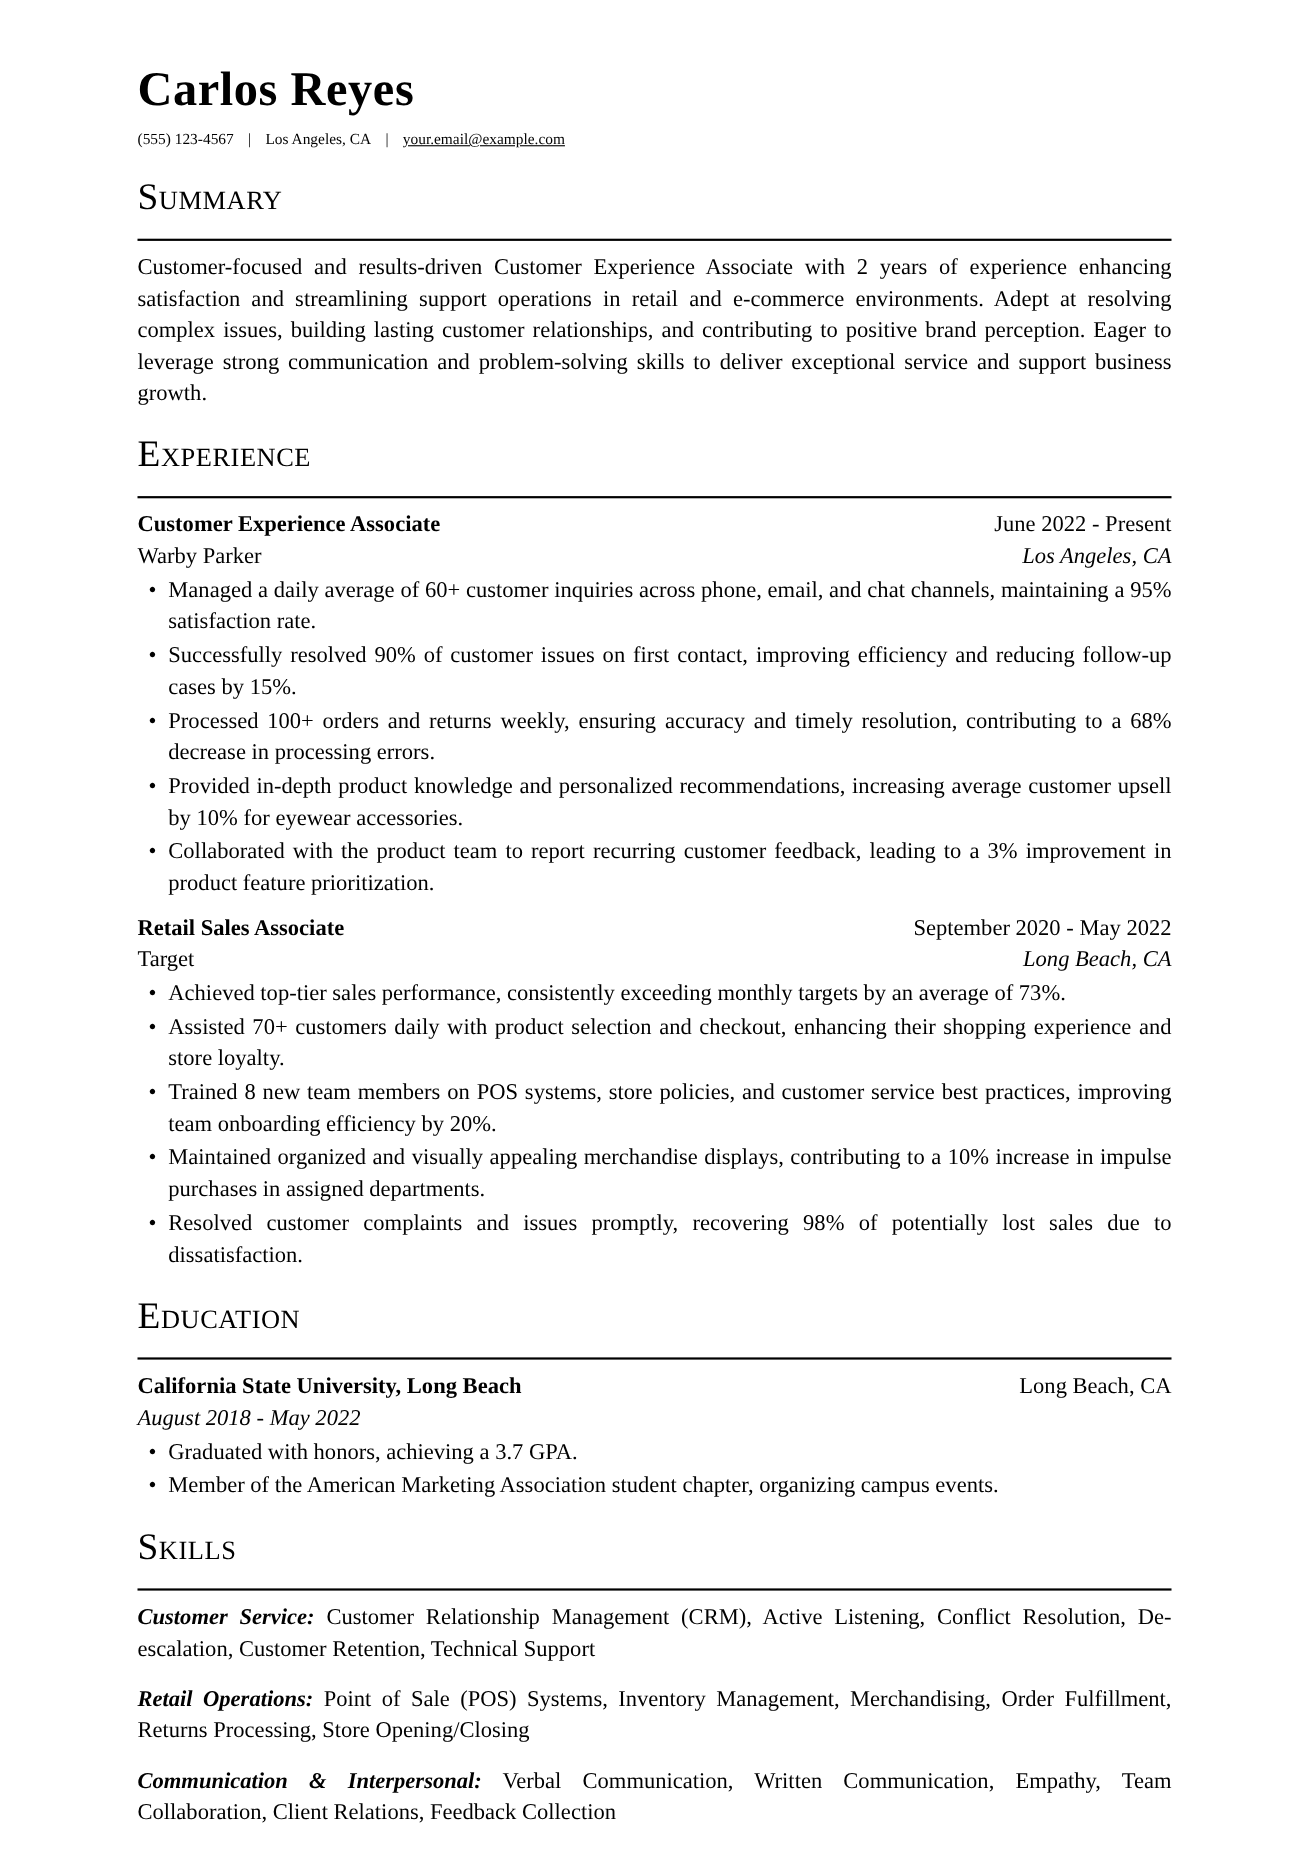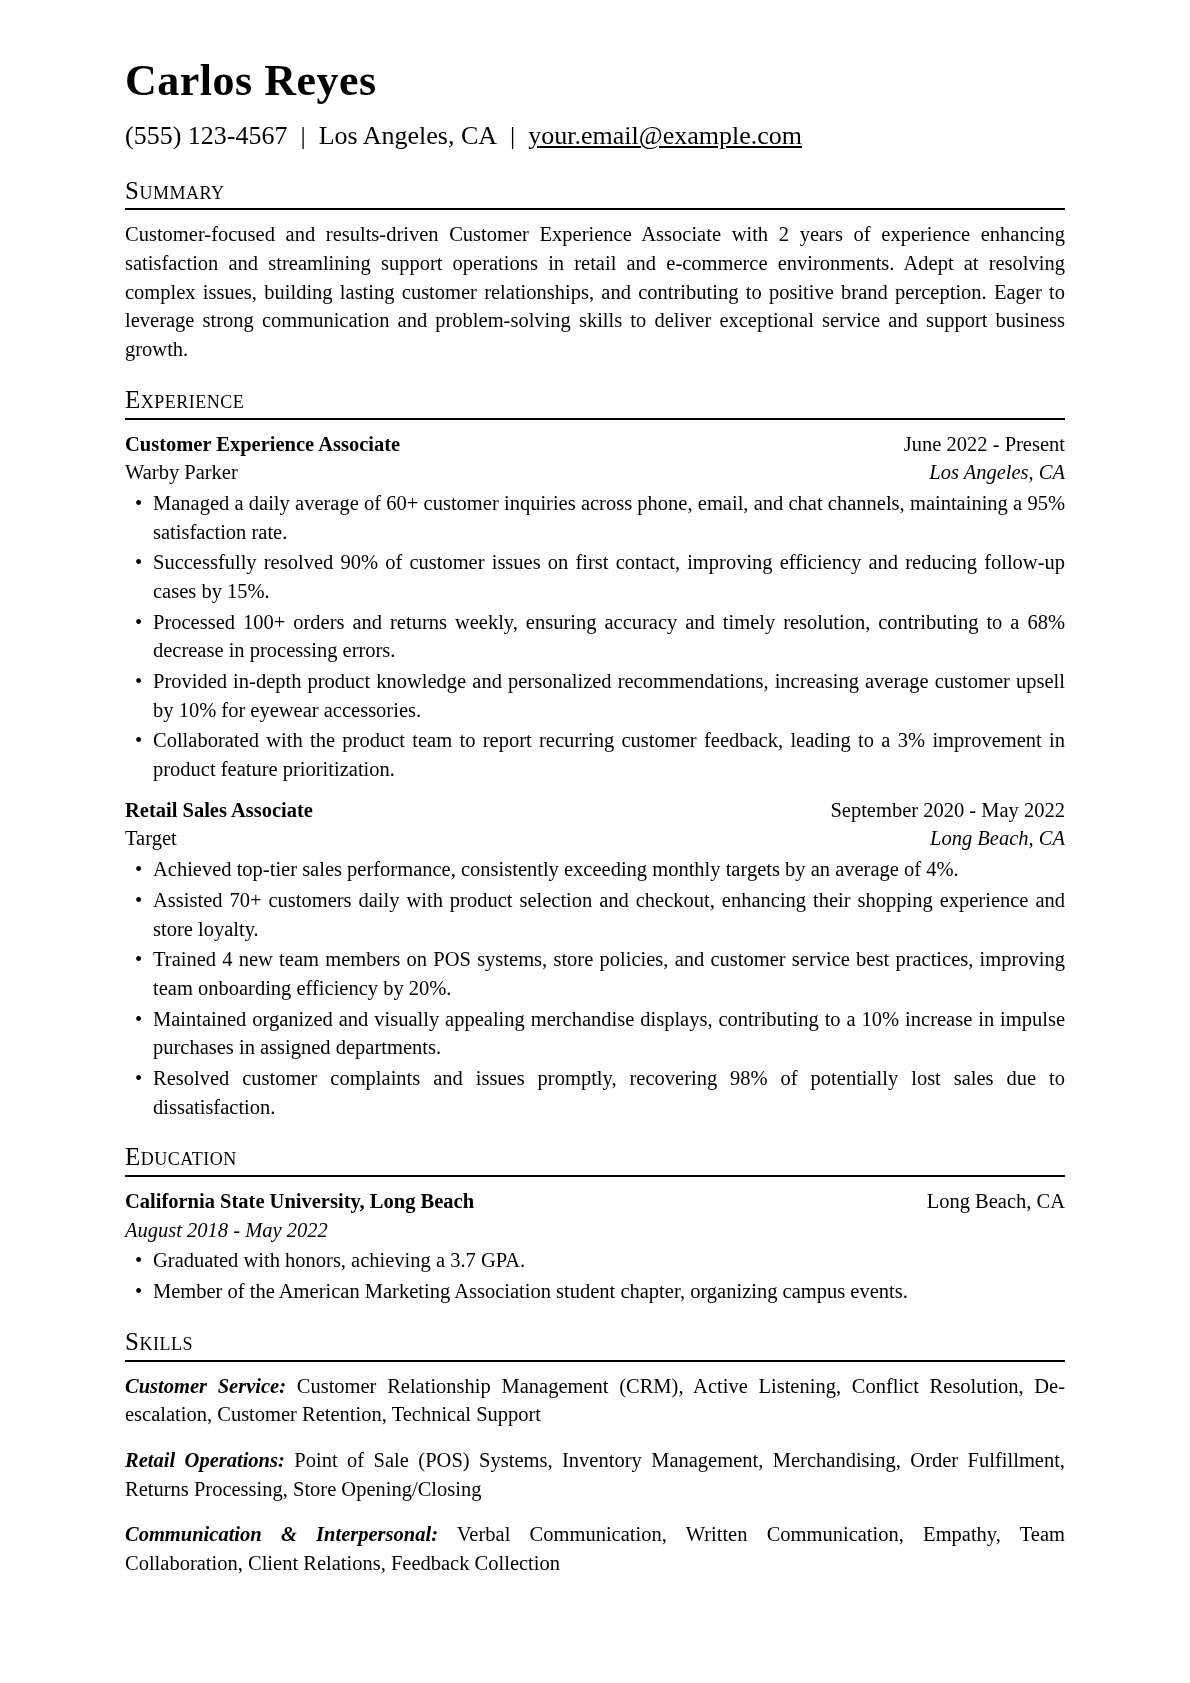--- a/index.html
+++ b/index.html
@@ -19,40 +19,40 @@
     hyphens: auto;
   }
   .name {
     font-size: 44px;
     font-weight: bold;
     margin: 0 0 14px 0;
     line-height: 1.05;
     letter-spacing: 0.5px;
   }
   .contact-line {
-    font-size: 26px;
+    font-size: 14px;
     margin: 0 0 4px 0;
   }
   .contact-sep {
     display: inline-block;
     margin: 0 13px;
     color: #000;
   }
   .email-link {
     color: #000;
     text-decoration: underline;
     cursor: pointer;
   }
   .section-title {
-    font-size: 25px;
+    font-size: 34px;
     font-weight: normal;
     font-variant: small-caps;
     letter-spacing: 0.5px;
     margin: 22px 0 10px 0;
-    padding-bottom: 3px;
+    padding-bottom: 18px;
     border-bottom: 2.5px solid #000000;
     line-height: 1.15;
   }
   .para {
     margin: 0;
     text-align: justify;
   }
   .entry { margin-bottom: 10px; }
   .entry-row {
     display: flex;
@@ -120,23 +120,23 @@
   <div class="entry">
     <div class="entry-row">
       <span class="entry-title">Retail Sales Associate</span>
       <span class="entry-dates">September 2020 - May 2022</span>
     </div>
     <div class="entry-row">
       <span>Target</span>
       <span class="italic">Long Beach, CA</span>
     </div>
     <ul class="bullets">
-      <li>Achieved top-tier sales performance, consistently exceeding monthly targets by an average of 4%.</li>
+      <li>Achieved top-tier sales performance, consistently exceeding monthly targets by an average of 73%.</li>
       <li>Assisted 70+ customers daily with product selection and checkout, enhancing their shopping experience and store loyalty.</li>
-      <li>Trained 4 new team members on POS systems, store policies, and customer service best practices, improving team onboarding efficiency by 20%.</li>
+      <li>Trained 8 new team members on POS systems, store policies, and customer service best practices, improving team onboarding efficiency by 20%.</li>
       <li>Maintained organized and visually appealing merchandise displays, contributing to a 10% increase in impulse purchases in assigned departments.</li>
       <li>Resolved customer complaints and issues promptly, recovering 98% of potentially lost sales due to dissatisfaction.</li>
     </ul>
   </div>
 
   <h2 class="section-title">Education</h2>
 
   <div class="entry">
     <div class="entry-row">
       <span class="entry-title">California State University, Long Beach</span>

